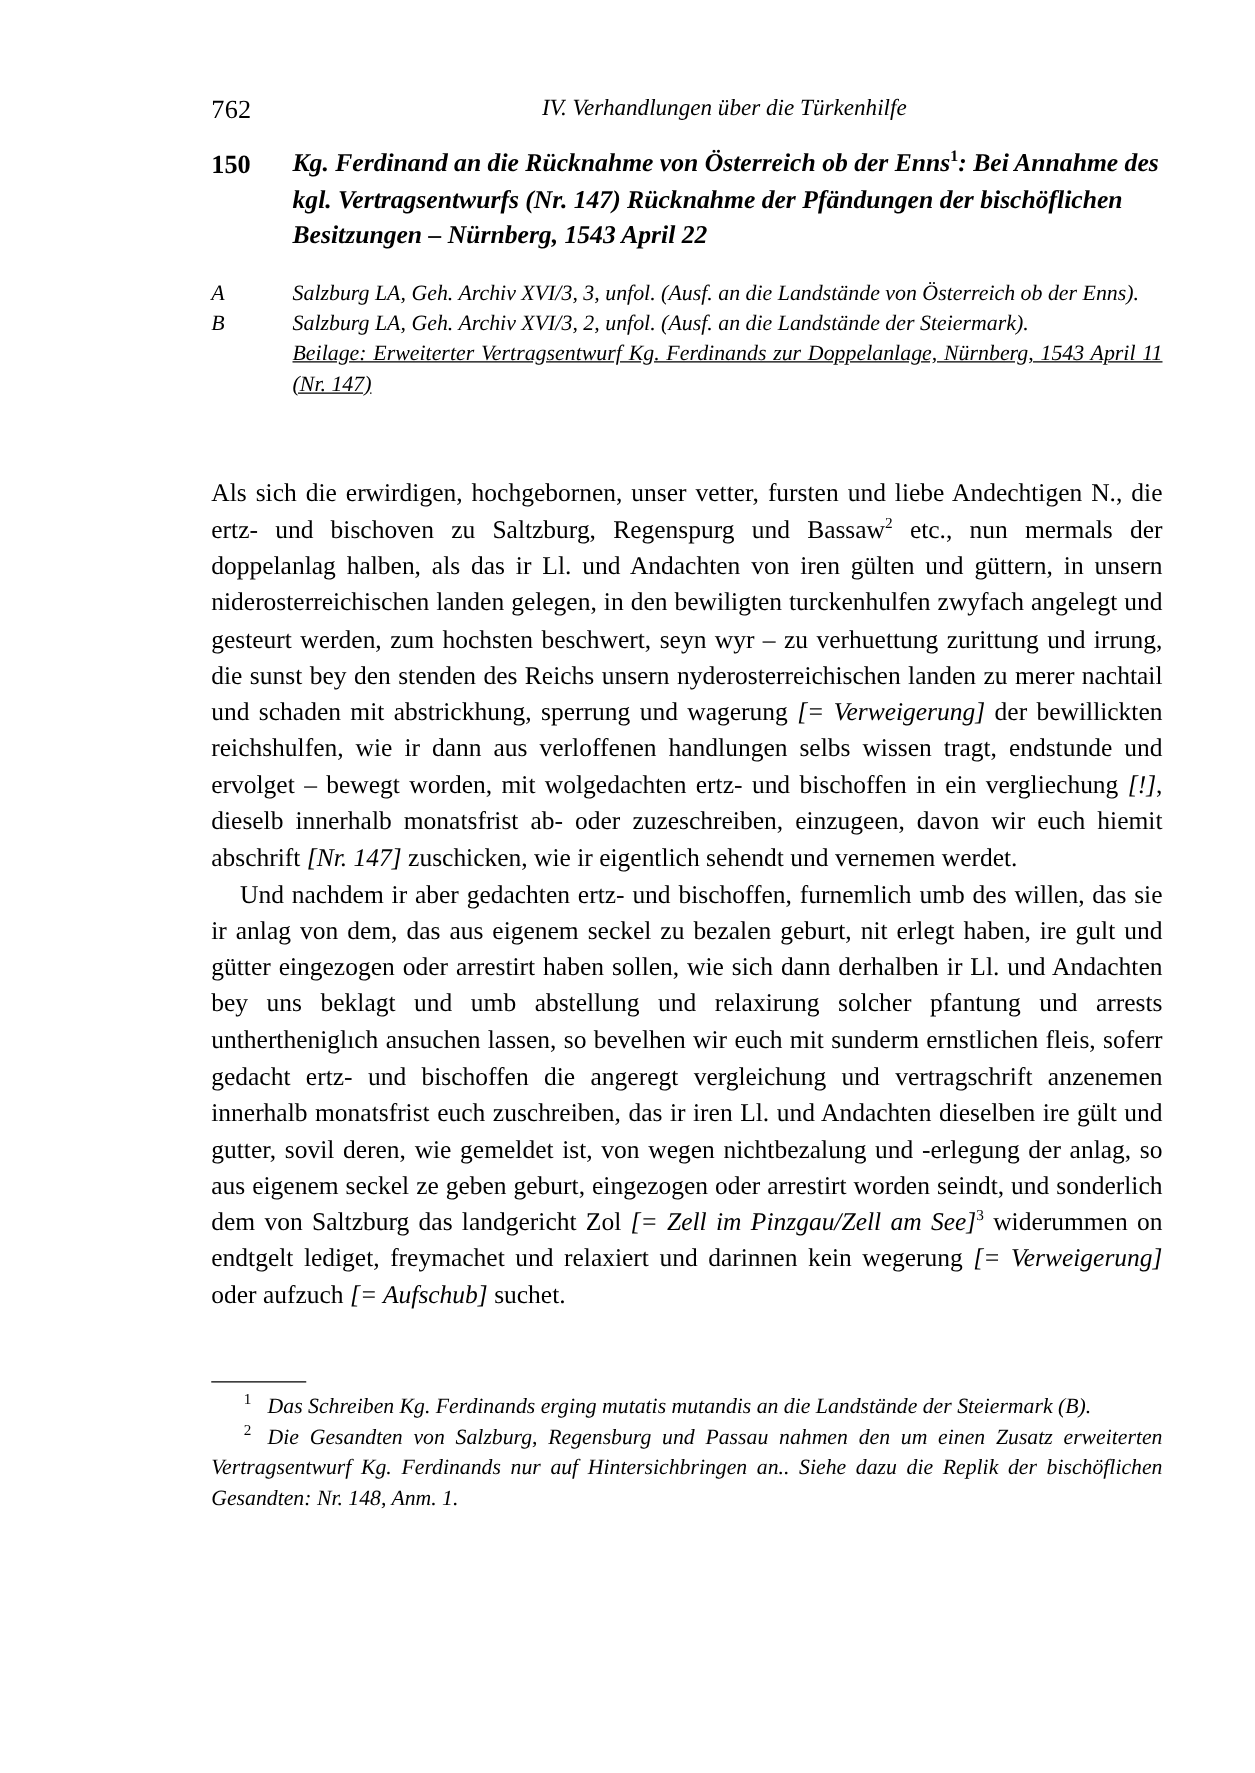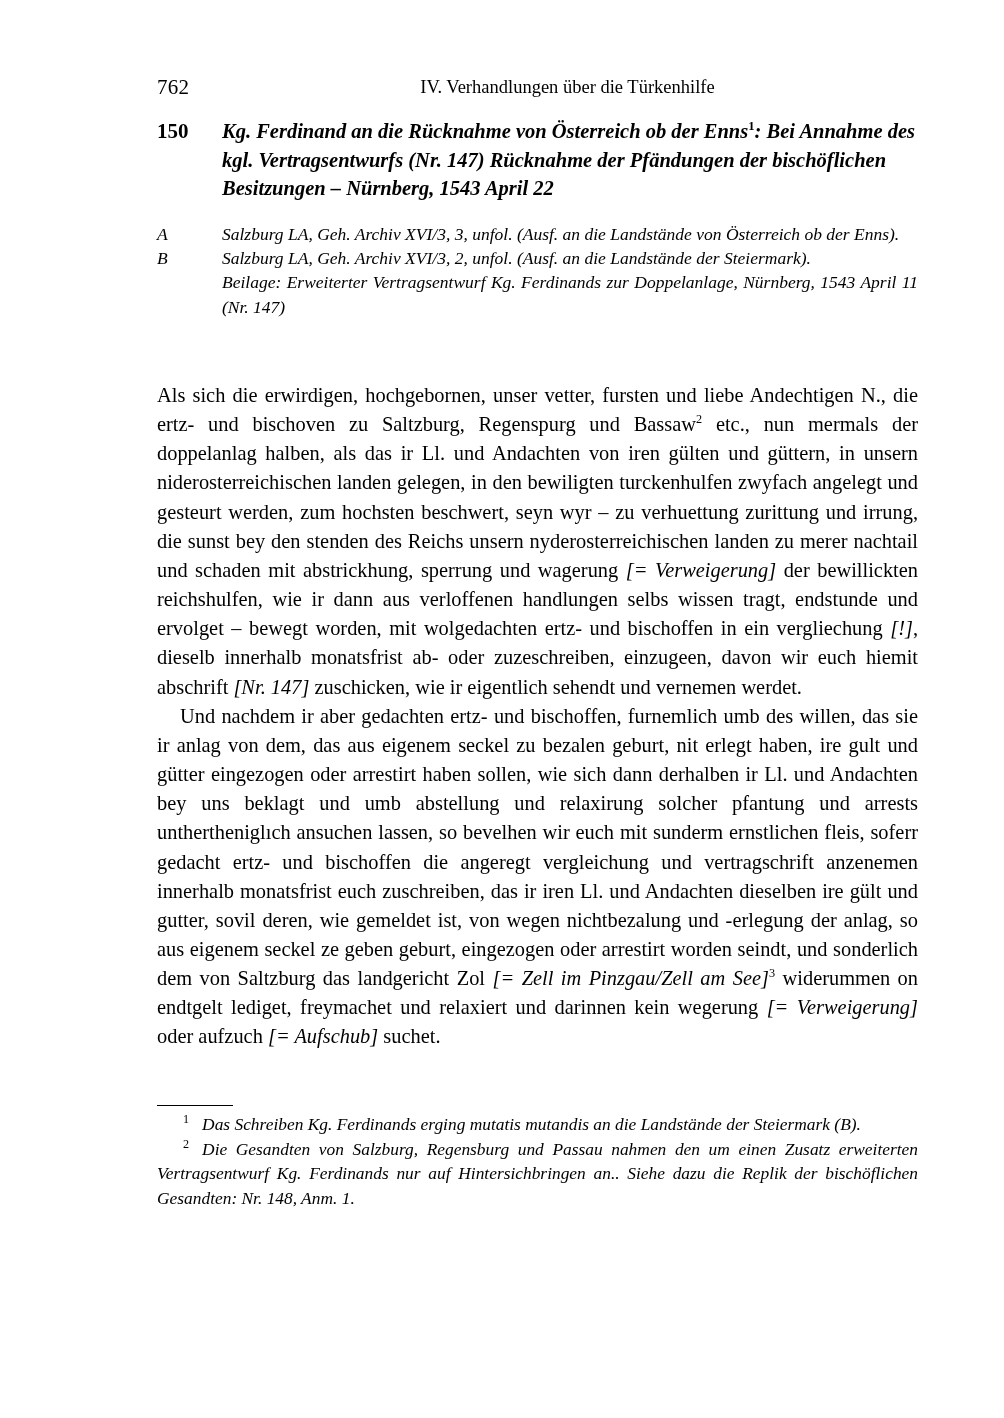--- a/index.html
+++ b/index.html
@@ -12,21 +12,21 @@
     width: 1004px;
     height: 1418px;
     position: relative;
     font-family: "Liberation Serif", "DejaVu Serif", serif;
     color: #000000;
     -webkit-font-smoothing: antialiased;
   }
 
   .page {
     position: absolute;
-    left: 157px;
+    left: 169px;
     top: 0;
     width: 761px;
     height: 1418px;
   }
 
   
   .runhead {
     position: absolute;
     top: 74px;
     left: 0;
@@ -43,20 +43,21 @@
   }
   .runhead .title {
     position: absolute;
     left: 0;
     top: 0;
     width: 761px;
     text-align: center;
     font-size: 18.5px;
     padding-left: 60px;
     box-sizing: border-box;
+    font-style: italic;
   }
 
   
   .doc-head {
     position: absolute;
     top: 117px;
     left: 0;
     width: 761px;
     font-weight: bold;
     font-style: italic;
@@ -99,20 +100,21 @@
     text-justify: inter-word;
   }
   .src-row > .sig {
     position: absolute;
     left: 0;
     top: 0;
     font-style: italic;
   }
   .src-row.cont {
     margin-top: 0;
+    text-decoration: underline;
   }
 
   
   .body {
     position: absolute;
     top: 381px;
     left: 0;
     width: 761px;
     font-size: 20.4px;
     line-height: 29.15px;

